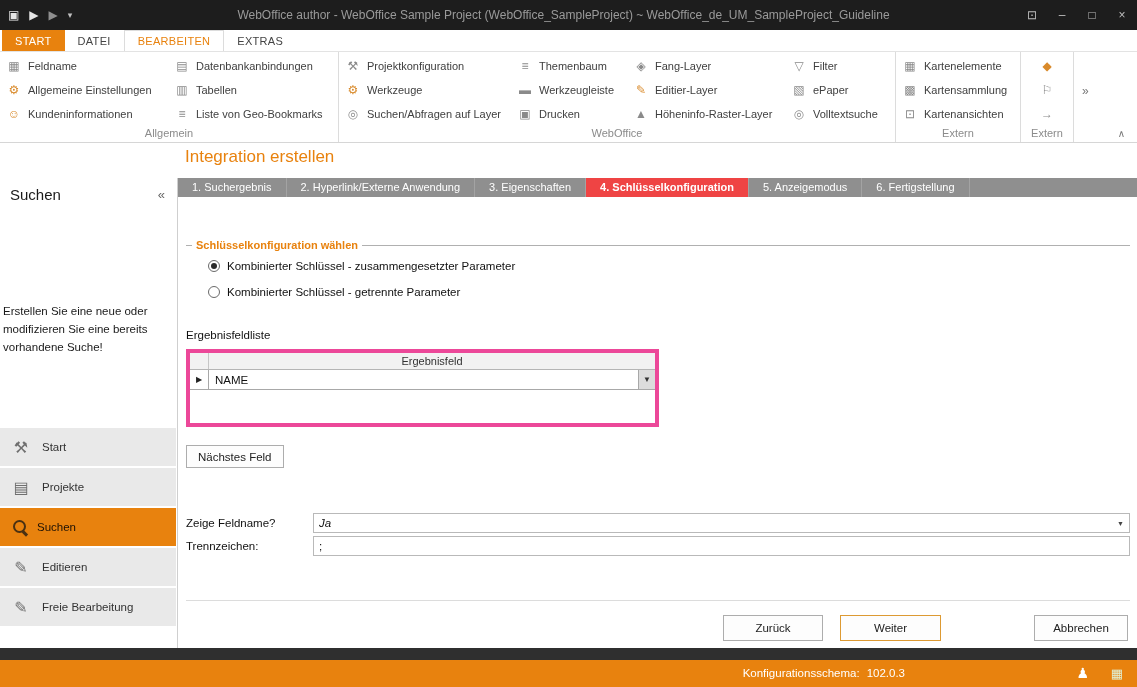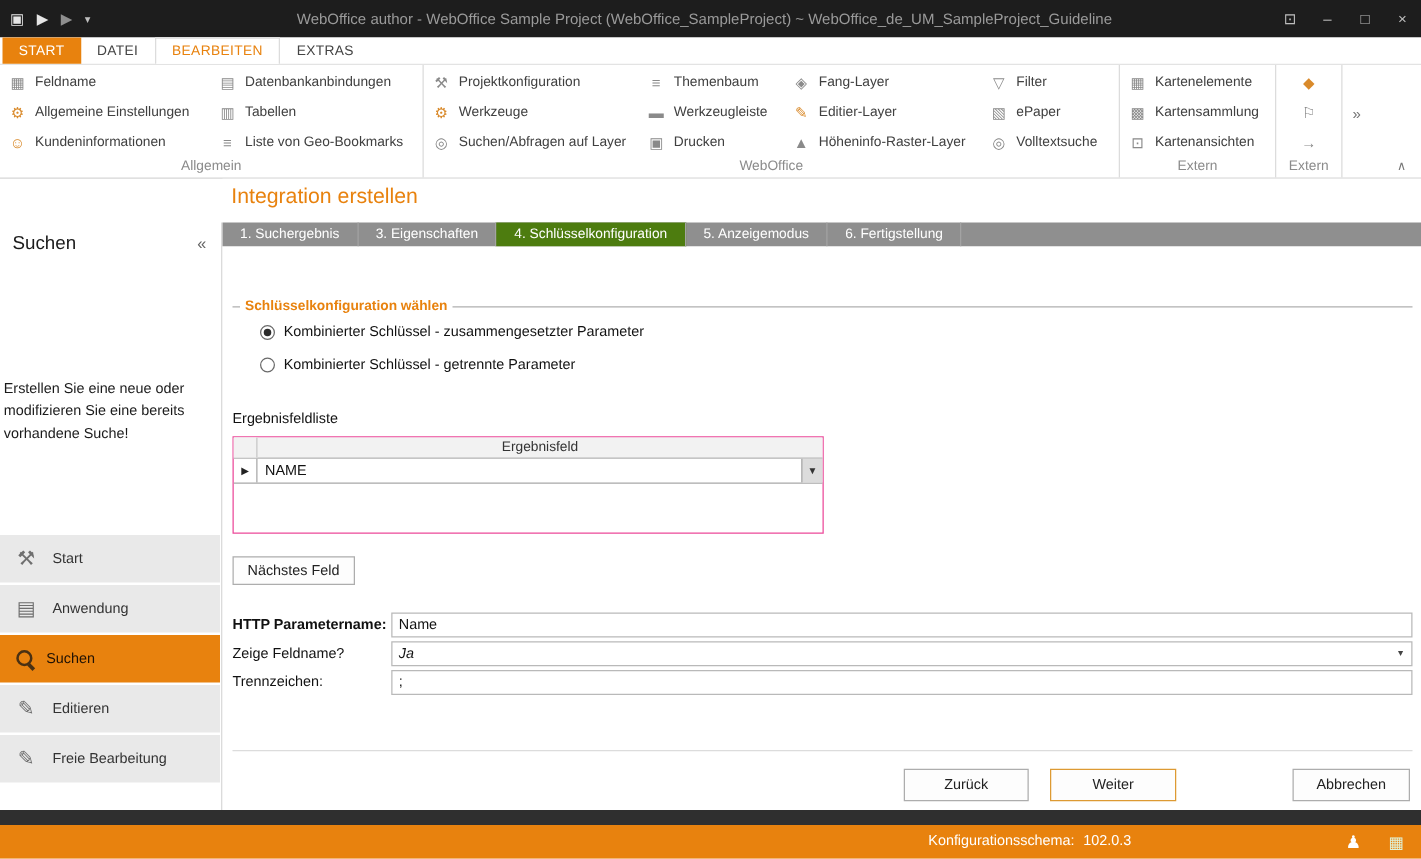--- a/index.html
+++ b/index.html
@@ -53,36 +53,36 @@
   .nav-ic { width:24px; text-align:center; font-size:16px; color:#6f6f6f; }
   .mag { position:relative; width:15px; height:15px; display:inline-block; margin-left:4px; }
   .mag::before { content:""; position:absolute; left:0; top:0; width:9px; height:9px; border:2px solid #4a3113; border-radius:50%; }
   .mag::after { content:""; position:absolute; left:10px; top:10px; width:6px; height:2.5px; background:#4a3113; transform:rotate(45deg); transform-origin:left center; }
 
   
   .main { position:relative; flex:1; background:#fff; }
   .page-title { position:absolute; top:4px; left:7px; font-size:17px; color:#e8820e; }
   .wizbar { position:absolute; top:35px; left:0; right:0; height:19px; background:#8f8f8f; display:flex; }
   .wstep { padding:0 14px; font-size:11px; color:#fff; line-height:19px; border-right:1px solid #a3a3a3; white-space:nowrap; cursor:pointer; }
-  .wstep.active { background:#4d7c0f; }
+  .wstep.active { background:#ef4444;font-weight:bold; }
 
   .gbox { position:absolute; left:8px; right:7px; top:96px; display:flex; align-items:center; gap:4px; }
   .gline1 { width:6px; border-top:1px solid #b0b0b0; }
   .gline2 { flex:1; border-top:1px solid #b0b0b0; }
   .gbox-label { font-size:11px; font-weight:bold; color:#e8820e; white-space:nowrap; }
 
   .radio { position:absolute; left:30px; display:flex; align-items:center; gap:7px; cursor:pointer; }
   .r1 { top:117px; } .r2 { top:143px; }
   .rdot { width:12px; height:12px; border:1px solid #6a6a6a; border-radius:50%; background:#fff; display:flex; align-items:center; justify-content:center; }
   .rdot.checked::after { content:""; width:6px; height:6px; border-radius:50%; background:#2b2b2b; }
   .radio-label { font-size:11.5px; color:#111; }
 
   .list-label { position:absolute; left:8px; top:186px; font-size:11.5px; color:#111; }
 
-  .grid { position:absolute; left:8px; top:206px; width:473px; height:78px; border:1px solid #ec4899; background:#fff; }
+  .grid { position:absolute; left:8px; top:206px; width:473px; height:78px; border:4px solid #ec4899; background:#fff; }
   .ghead { display:flex; height:17px; background:#f2f2f2; border-bottom:1px solid #b5b5b5; }
   .gcorner { width:19px; border-right:1px solid #c6c6c6; background:#f2f2f2; }
   .ghlabel { flex:1; text-align:center; font-size:11px; color:#333; line-height:16px; }
   .grow { display:flex; height:20px; border-bottom:1px solid #a8a8a8; }
   .gsel { width:19px; border-right:1px solid #a8a8a8; display:flex; align-items:center; justify-content:center; font-size:8px; color:#222; }
   .gcell { flex:1; display:flex; align-items:center; padding-left:6px; font-size:11.5px; color:#111; }
   .gdrop { width:17px; background:#dcdcdc; border-left:1px solid #a8a8a8; display:flex; align-items:center; justify-content:center; font-size:8px; color:#333; cursor:pointer; }
 
   .btn { border:1px solid #adadad; background:#fdfdfd; color:#222; font-size:11.5px; font-family:inherit; cursor:pointer; }
   .btn-nextfield { position:absolute; left:8px; top:302px; height:23px; padding:0 11px; }
@@ -286,21 +286,21 @@
       </div>
       <div class="sb-desc">Erstellen Sie eine neue oder modifizieren Sie eine bereits vorhandene Suche!</div>
 
       <div class="sb-nav">
         <div class="nav-item">
           <span class="nav-ic">⚒</span>
           <span>Start</span>
         </div>
         <div class="nav-item">
           <span class="nav-ic">▤</span>
-          <span>Anwendung</span>
+          <span>Projekte</span>
         </div>
         <div class="nav-item active">
           <span class="mag"></span>
           <span>Suchen</span>
         </div>
         <div class="nav-item">
           <span class="nav-ic">✎</span>
           <span>Editieren</span>
         </div>
         <div class="nav-item">
@@ -308,20 +308,21 @@
           <span>Freie Bearbeitung</span>
         </div>
       </div>
     </div>
 
     <div class="main">
       <div class="page-title">Integration erstellen</div>
 
       <div class="wizbar">
         <div class="wstep">1. Suchergebnis</div>
+        <div class="wstep">2. Hyperlink/Externe Anwendung</div>
         <div class="wstep">3. Eigenschaften</div>
         <div class="wstep active">4. Schlüsselkonfiguration</div>
         <div class="wstep">5. Anzeigemodus</div>
         <div class="wstep">6. Fertigstellung</div>
       </div>
 
       <div class="gbox">
         <span class="gline1"></span>
         <span class="gbox-label">Schlüsselkonfiguration wählen</span>
         <span class="gline2"></span>
@@ -349,24 +350,20 @@
           </div>
           <div class="gcell">NAME</div>
           <div class="gdrop">
             <span>▼</span>
           </div>
         </div>
       </div>
 
       <button class="btn btn-nextfield">Nächstes Feld</button>
 
-      <div class="formrow f1">
-        <span class="flabel b">HTTP Parametername:</span>
-        <input class="tinput" value="Name" style="">
-      </div>
       <div class="formrow f2">
         <span class="flabel">Zeige Feldname?</span>
         <div class="combo">
           <span class="cval">Ja</span>
           <span class="carr">▼</span>
         </div>
       </div>
       <div class="formrow f3">
         <span class="flabel">Trennzeichen:</span>
         <input class="tinput" value=";" style="">

